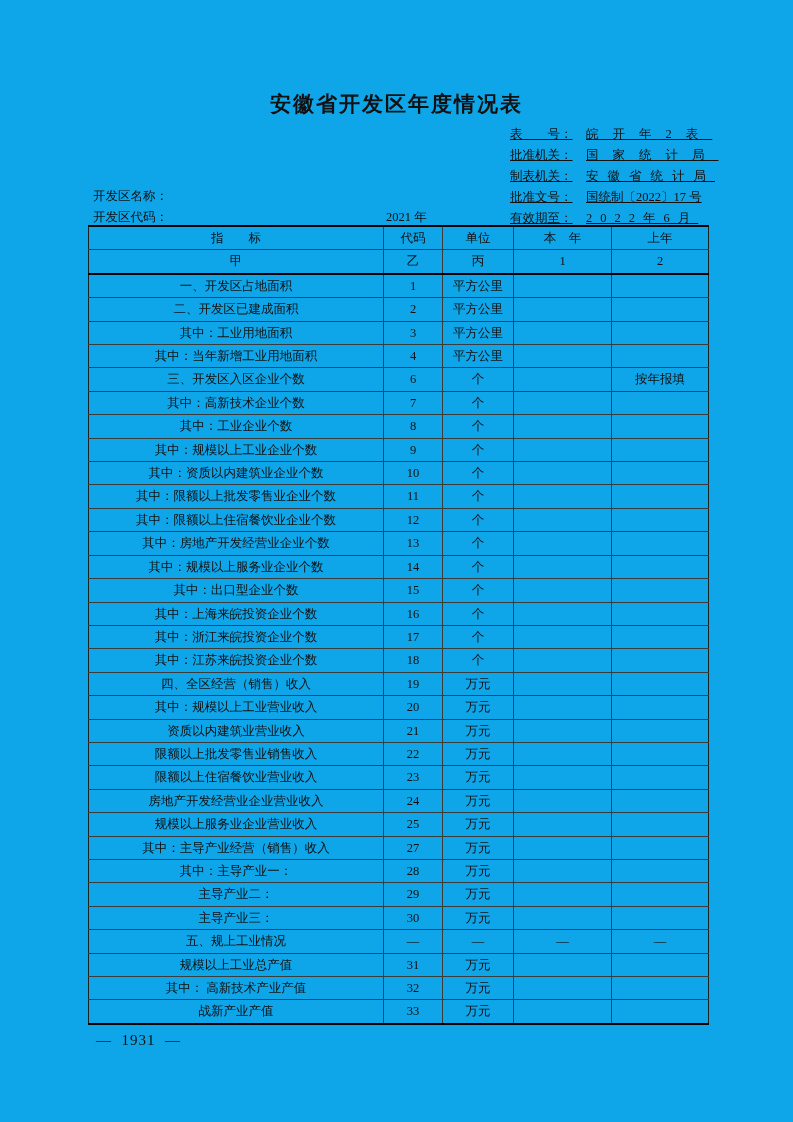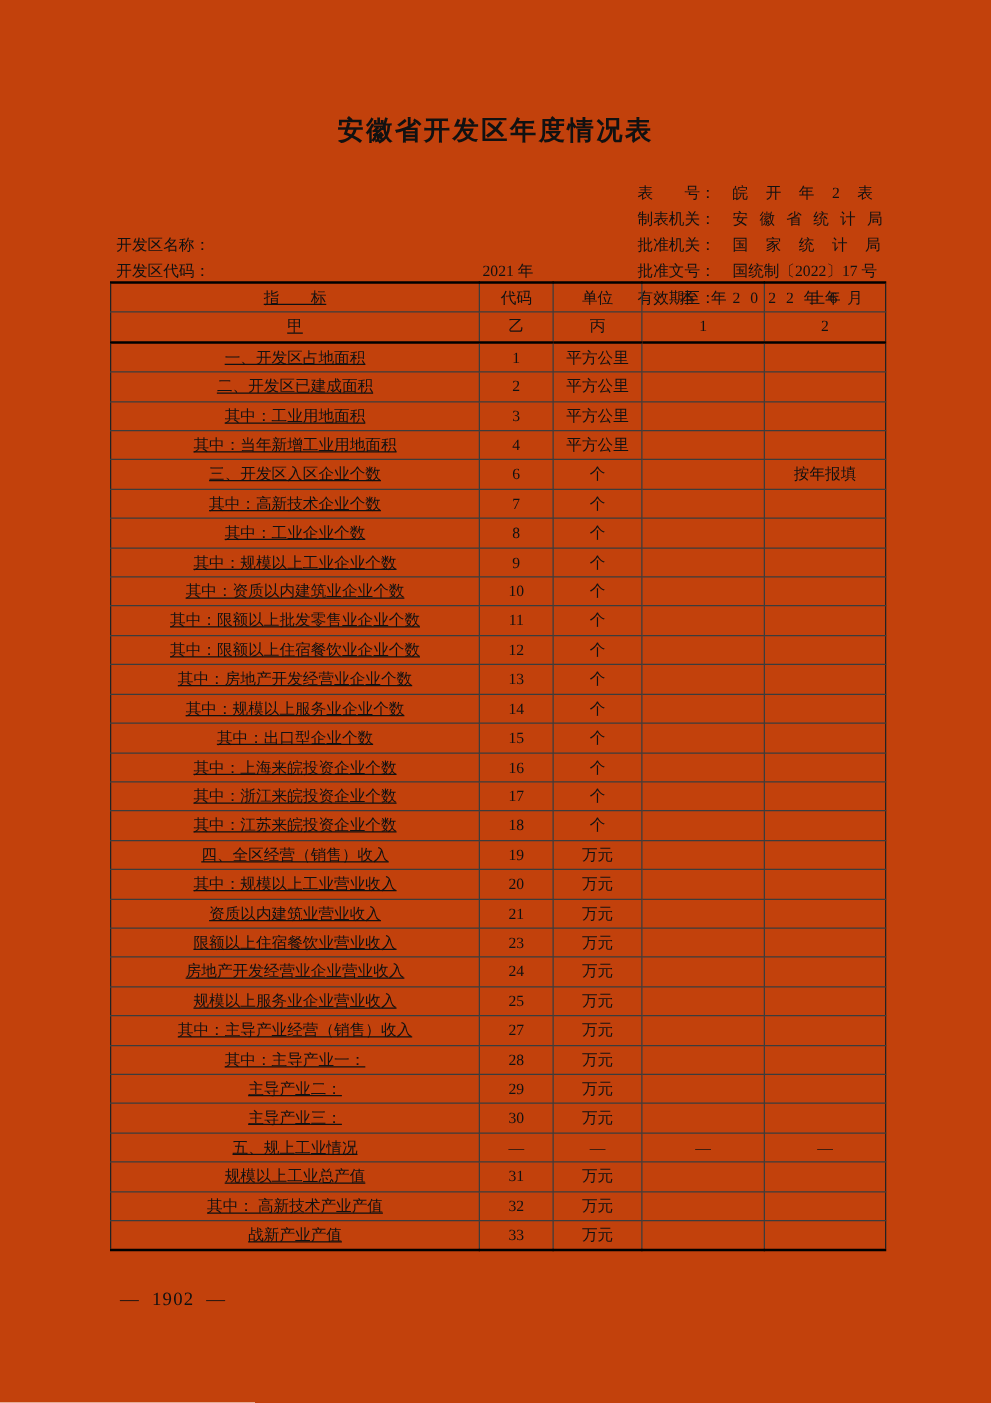--- a/index.html
+++ b/index.html
@@ -1,27 +1,27 @@
 <!DOCTYPE html>
 <html><head>
 <meta charset="utf-8">
 <style>
   * { margin:0; padding:0; box-sizing:border-box; }
   html,body { background:#fff; }
   .page {
-    position:relative; width:793px; height:1122px; background:#c2410c;
+    position:relative; width:793px; height:1122px; background:#0ea5e9;
     font-family:"Liberation Serif","DejaVu Serif",serif; color:#111;
     overflow:hidden;
   }
   .title {
     position:absolute; top:90px; left:0; width:100%;
     text-align:center; font-size:21px; font-weight:700; letter-spacing:2px;
   }
   
-  .meta-right { position:absolute; left:510px; top:144px; width:200px; font-size:12.5px; }
+  .meta-right { position:absolute; left:510px; top:124px; width:200px; font-size:12.5px;text-decoration:underline; }
   .meta-right .line { display:flex; height:21px; line-height:21px; }
   .meta-right .lbl { width:76px; white-space:pre; flex:none; }
   .meta-right .val { white-space:pre; }
   .v-sp1 { letter-spacing:14px; }
   .v-sp2 { letter-spacing:9px; }
   .v-sp3 { letter-spacing:14px; }
   .v-sp4 { letter-spacing:0px; }
   .v-sp5 { letter-spacing:8px; }
   
   .meta-left { position:absolute; left:93px; top:186px; font-size:12.5px; }
@@ -30,21 +30,21 @@
   
   table.sheet {
     position:absolute; left:88px; top:225px; width:620px;
     border-collapse:collapse; table-layout:fixed; font-size:12.5px;
     border-top:2.5px solid #000; border-bottom:2.5px solid #000;
   }
   table.sheet td {
     border:1px solid #3c3c3c; height:22.4px; line-height:22.4px;
     padding:0; overflow:hidden; white-space:nowrap; font-weight:400;
   }
-  table.sheet td:first-child { border-left:1.5px solid #222;text-decoration:underline; }
+  table.sheet td:first-child { border-left:1.5px solid #222; }
   table.sheet td:last-child { border-right:1.5px solid #222;margin-top:20px; }
   tr.subhead td { border-bottom:2px solid #000; }
   .c { text-align:center; }
   .label { text-align:center; }
   .ind0 { padding-left:4px; }
   .ind1 { padding-left:40px; }
   .ind2 { padding-left:54px; }
   .ind3 { padding-left:75px; }
   .ind4 { padding-left:89px; }
   .ind5 { padding-left:62px; }
@@ -60,26 +60,26 @@
 <div class="page">
 
   <div class="title">安徽省开发区年度情况表</div>
 
   <div class="meta-right">
     <div class="line">
       <span class="lbl">表　　号：</span>
       <span class="val v-sp1">皖开年2表</span>
     </div>
     <div class="line">
+      <span class="lbl">批准机关：</span>
+      <span class="val v-sp3">国家统计局</span>
+    </div>
+    <div class="line">
       <span class="lbl">制表机关：</span>
       <span class="val v-sp2">安徽省统计局</span>
-    </div>
-    <div class="line">
-      <span class="lbl">批准机关：</span>
-      <span class="val v-sp3">国家统计局</span>
     </div>
     <div class="line">
       <span class="lbl">批准文号：</span>
       <span class="val v-sp4">国统制〔2022〕17 号</span>
     </div>
     <div class="line">
       <span class="lbl">有效期至：</span>
       <span class="val v-sp5">2022年6月</span>
     </div>
   </div>
@@ -250,20 +250,27 @@
           <td class="c">&nbsp;</td>
         </tr>
         <tr>
           <td class="label ind3">资质以内建筑业营业收入</td>
           <td class="c">21</td>
           <td class="c">万元</td>
           <td class="c">&nbsp;</td>
           <td class="c">&nbsp;</td>
         </tr>
         <tr>
+          <td class="label ind3">限额以上批发零售业销售收入</td>
+          <td class="c">22</td>
+          <td class="c">万元</td>
+          <td class="c">&nbsp;</td>
+          <td class="c">&nbsp;</td>
+        </tr>
+        <tr>
           <td class="label ind3">限额以上住宿餐饮业营业收入</td>
           <td class="c">23</td>
           <td class="c">万元</td>
           <td class="c">&nbsp;</td>
           <td class="c">&nbsp;</td>
         </tr>
         <tr>
           <td class="label ind3">房地产开发经营业企业营业收入</td>
           <td class="c">24</td>
           <td class="c">万元</td>
@@ -329,15 +336,15 @@
         <tr>
           <td class="label ind6">战新产业产值</td>
           <td class="c">33</td>
           <td class="c">万元</td>
           <td class="c">&nbsp;</td>
           <td class="c">&nbsp;</td>
         </tr>
       </tbody>
   </table>
 
-  <div class="pageno">—  1902  —</div>
+  <div class="pageno">—  1931  —</div>
 
 </div>
 
 </body></html>

